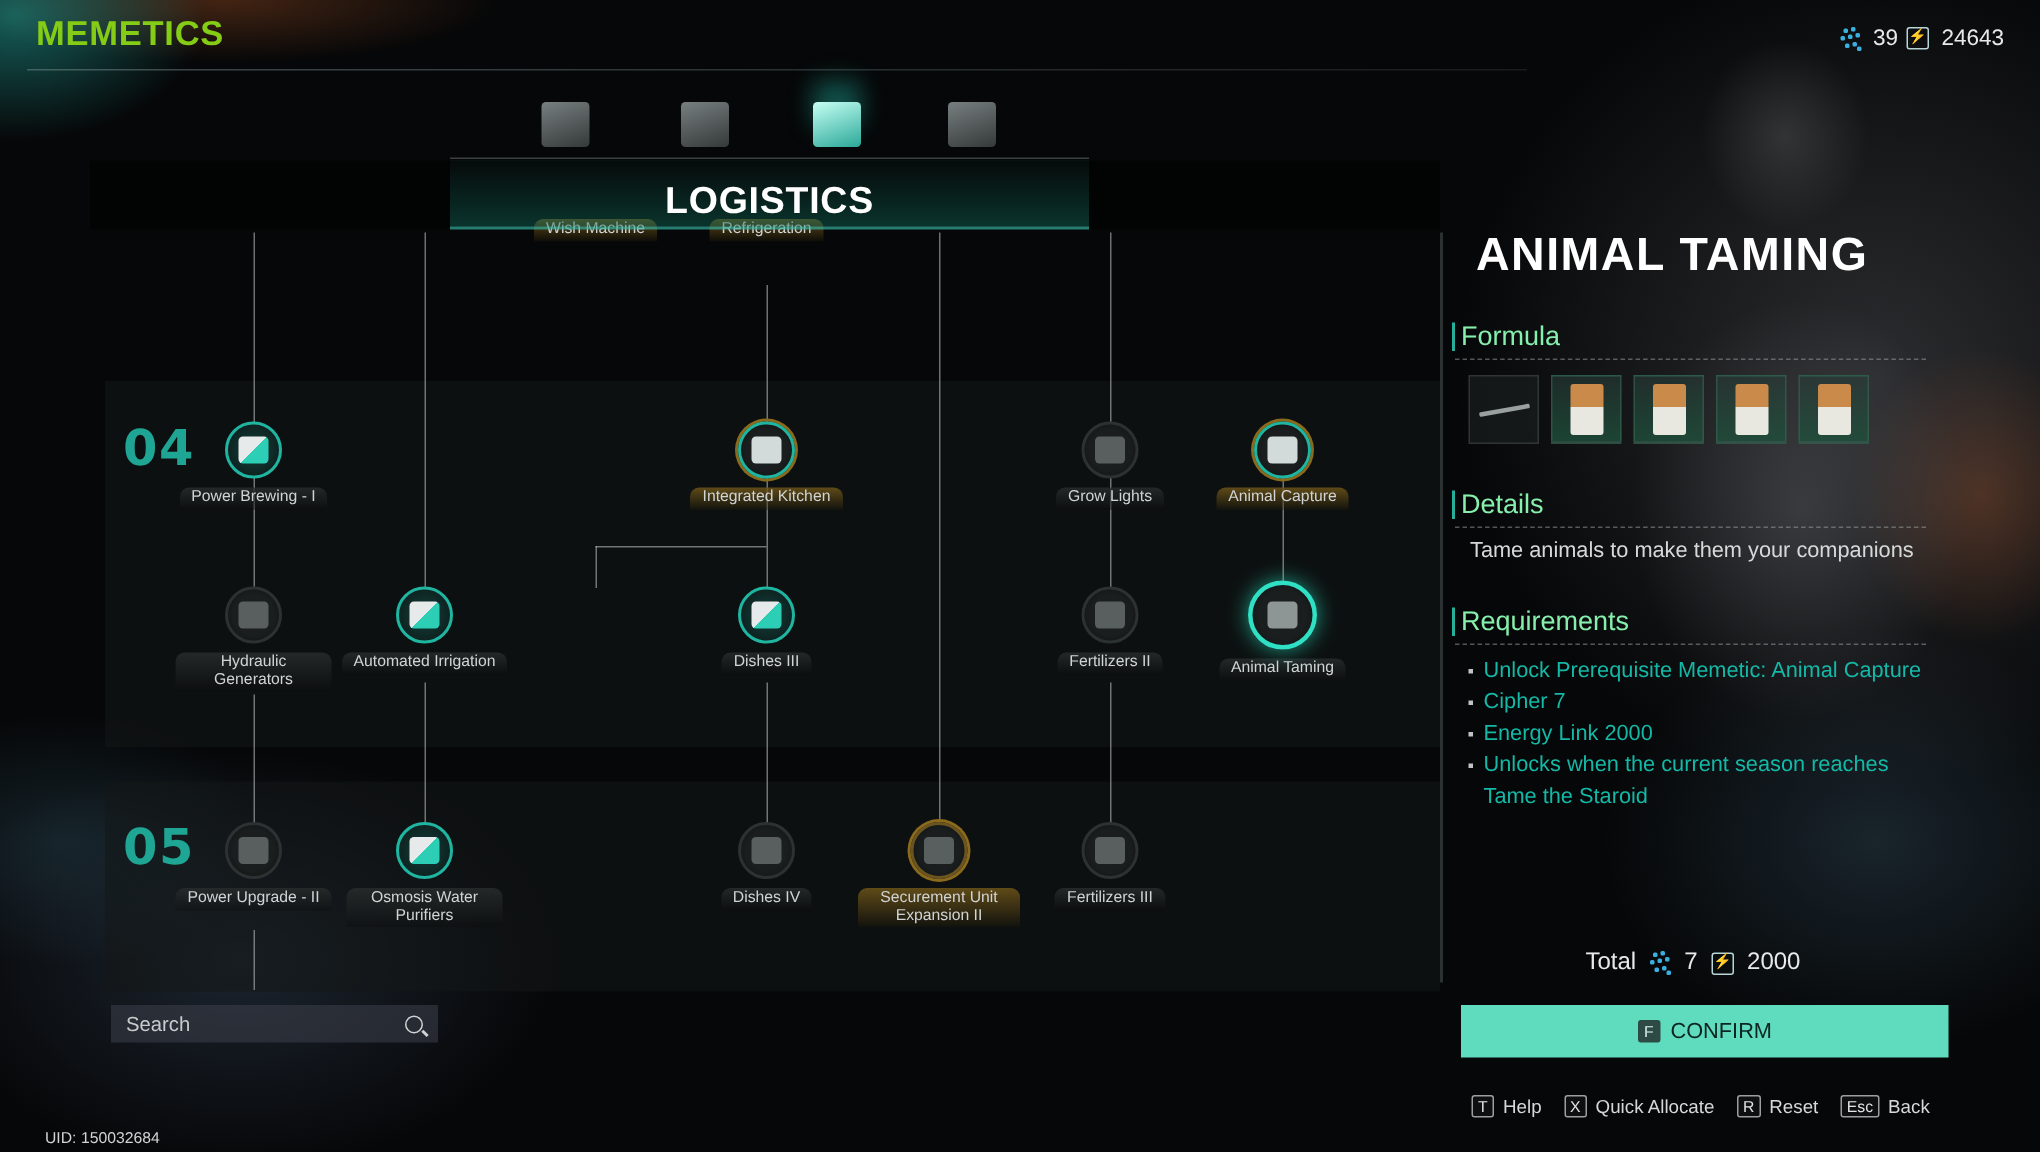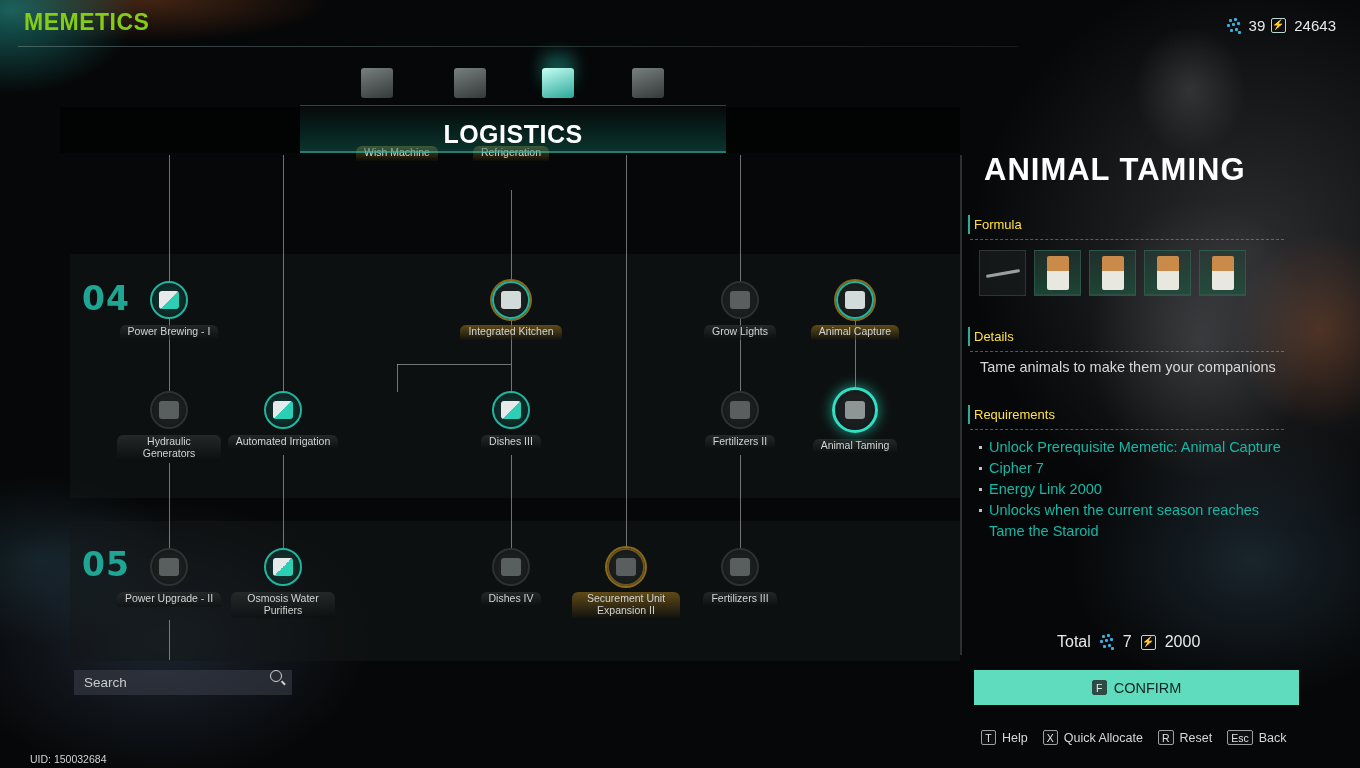--- a/index.html
+++ b/index.html
@@ -85,31 +85,31 @@
   .node.selected .node-glyph { background: #9aa2a2; }
   .node-label {
     margin-top: 6px; font-size: 10.5px; color: #d0d4d4; text-align: center; line-height: 11.5px;
     padding: 1px 8px 2px; border-radius: 6px 6px 0 0;
     background: linear-gradient(180deg, rgba(40,44,44,0.85), rgba(10,12,12,0.4));
     min-width: 60px;
   }
   .node.owned .node-label { background: linear-gradient(180deg, rgba(110,85,25,0.85), rgba(30,24,8,0.3)); }
 
   
-  .search { position: absolute; left: 74px; top: 670px; width: 218px; height: 25px; background: rgba(60,64,75,0.55); display: flex; padding: 0 10px; }
+  .search { position: absolute; left: 74px; top: 670px; width: 218px; height: 25px; background: rgba(60,64,75,0.55); display: flex; align-items: center; padding: 0 10px; }
   .search-input { flex: 1; background: transparent; border: none; outline: none; color: #c8cccc; font-size: 13.5px; font-family: "Liberation Sans", sans-serif; }
   .search-input::placeholder { color: #c8cccc; }
   .search-icon { width: 12px; height: 12px; border: 1.5px solid #d0d4d4; border-radius: 50%; position: relative; }
   .search-icon::after { content: ""; position: absolute; width: 5px; height: 1.5px; background: #d0d4d4; right: -5px; bottom: -2px; transform: rotate(45deg); }
   .uid { position: absolute; left: 30px; top: 753px; font-size: 10.5px; color: #d0d4d4; }
 
   
   .divider-v { position: absolute; left: 960px; top: 155px; width: 2px; height: 500px; background: rgba(80,90,90,0.5); }
   .detail-title { position: absolute; left: 984px; top: 152px; font-size: 31px; font-weight: bold; color: #ffffff; letter-spacing: 1px; }
-  .sec-head { position: absolute; left: 968px; font-size: 13px; color: #fde047; padding-left: 4px; border-left: 2px solid #26b09c; line-height: 19px; width: 316px; }
+  .sec-head { position: absolute; left: 968px; font-size: 18px; color: #86efac; padding-left: 4px; border-left: 2px solid #26b09c; line-height: 19px; width: 316px; }
   .sec-head::after { content: ""; position: absolute; left: 0; right: 0; bottom: -6px; border-bottom: 1px dashed rgba(160,165,165,0.5); }
   .formula { position: absolute; left: 979px; top: 250px; display: flex; gap: 8px; }
   .slot { width: 47px; height: 46px; background: rgba(25,30,30,0.7); border: 1px solid rgba(90,95,95,0.4); display: flex; align-items: center; justify-content: center; }
   .slot.green { background: linear-gradient(180deg, rgba(40,60,55,0.6), rgba(30,80,60,0.8)); border-bottom: 2px solid #3a9a72; border-color: rgba(60,110,90,0.5); }
   .rifle { width: 34px; height: 3px; background: #9aa0a0; transform: rotate(-10deg); border-radius: 1px; }
   .bag { width: 22px; height: 34px; background: linear-gradient(180deg, #c98a4a 0%, #c98a4a 45%, #e8e8e0 45%); border-radius: 2px; }
   .details-text { position: absolute; left: 980px; top: 359px; font-size: 14.5px; color: #d6d9d9; }
   .req-list { position: absolute; left: 978px; top: 437px; width: 320px; list-style: none; }
   .req-list li { position: relative; padding-left: 11px; font-size: 14.5px; line-height: 21px; color: #14b8a6; }
   .req-list li::before { content: ""; position: absolute; left: 1px; top: 9px; width: 3px; height: 3px; background: #c0c4c4; }

